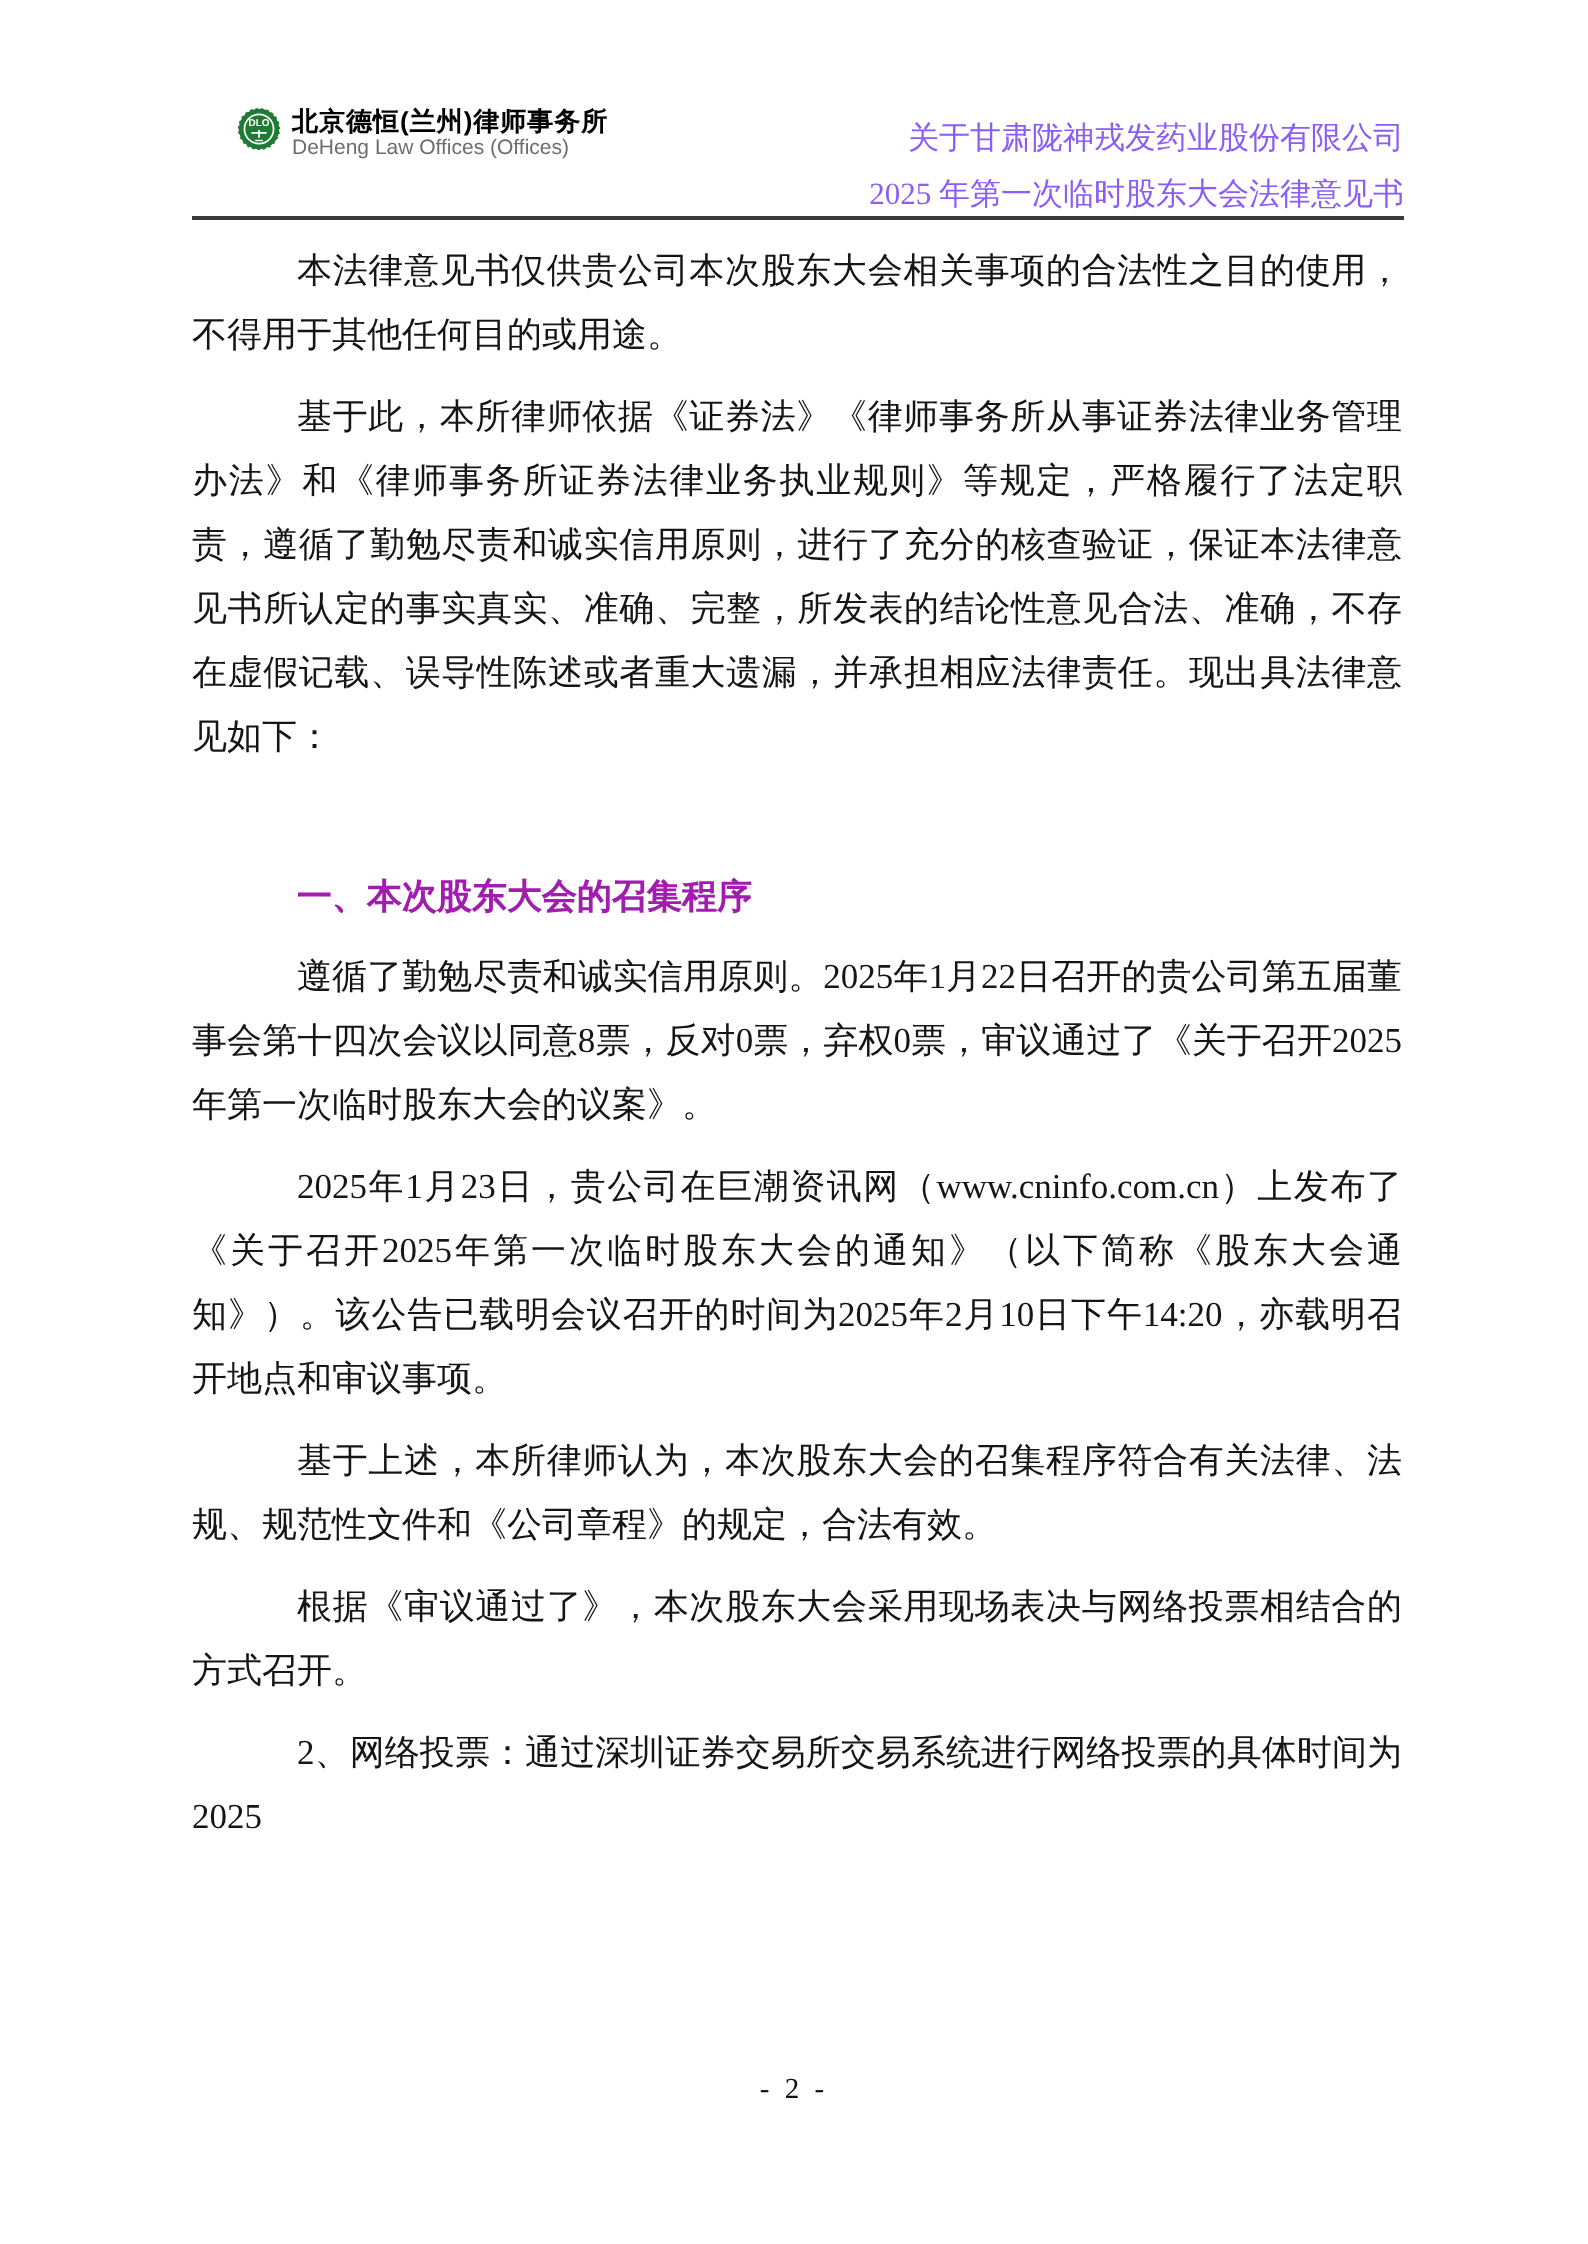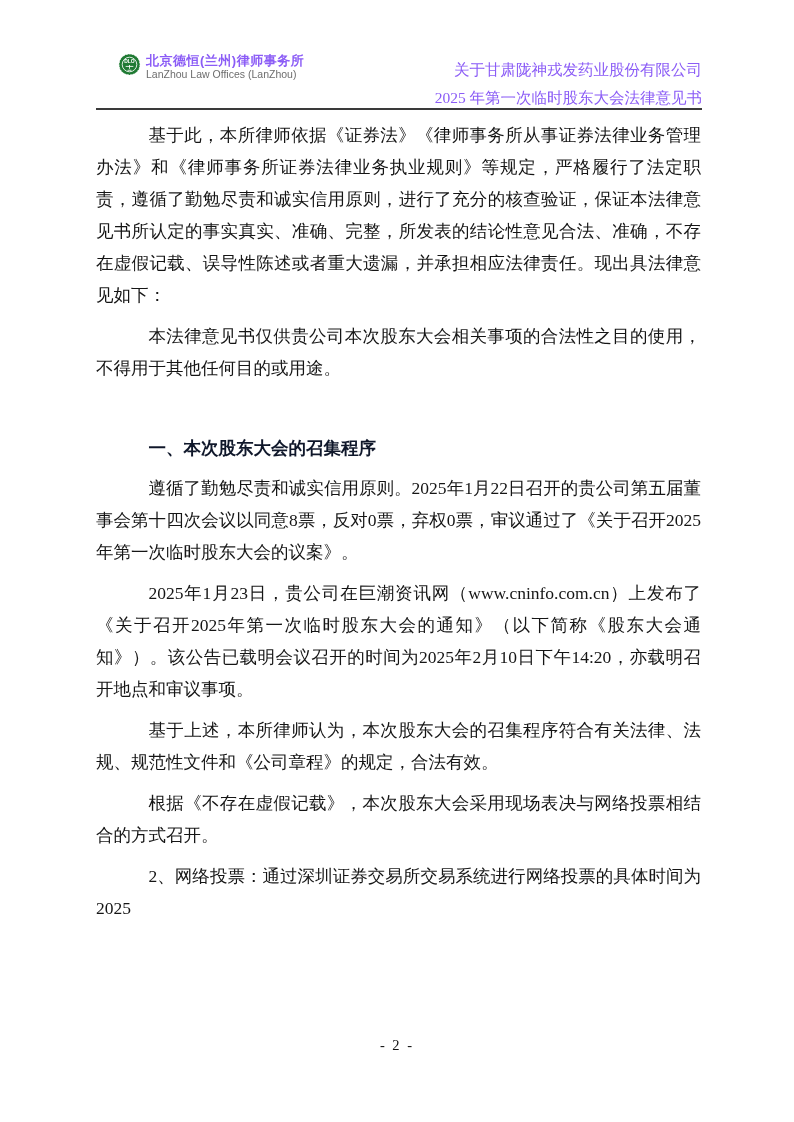--- a/index.html
+++ b/index.html
@@ -29,21 +29,21 @@
     margin-left: 22px;
     padding-top: 3px;
   }
   .logo-svg { display: block; }
   .firm-names { display: flex; flex-direction: column; }
   .firm-zh {
     font-family: "Liberation Sans", sans-serif;
     font-weight: bold;
     font-size: 13px;
     line-height: 15px;
-    color: #8b5cf6;
+    color: #000000;
     letter-spacing: 0.5px;
   }
   .firm-en {
     font-family: "Liberation Sans", sans-serif;
     font-size: 10.5px;
     line-height: 13px;
     color: #6d6d6d;
   }
   .header-right {
     text-align: right;
@@ -73,21 +73,21 @@
     margin: 0 0 9px 0;
     text-indent: 3em;
   }
   .heading {
     font-family: "Liberation Sans", sans-serif;
     font-weight: bold;
     font-size: 17.5px;
     line-height: 24px;
     margin: 52px 0 12px 0;
     text-indent: 3em;
-    color: #0f172a;
+    color: #a21caf;
   }
   
   .footer {
     position: absolute;
     bottom: 68px;
     left: 0;
     right: 0;
     text-align: center;
     font-size: 14.5px;
     color: #111111;
@@ -105,37 +105,37 @@
         <svg class="logo-svg" width="23" height="23" viewBox="0 0 24 24" aria-hidden="true">
           <circle cx="12" cy="12" r="11" fill="#1f7a33"></circle>
           <circle cx="12" cy="12" r="11" fill="none" stroke="#ffffff" stroke-width="1" stroke-dasharray="1.5,1.5"></circle>
           <circle cx="12" cy="12" r="7.6" fill="none" stroke="#ffffff" stroke-width="0.9"></circle>
           <text x="12" y="10.5" font-size="5.2" font-family="Liberation Sans, sans-serif" font-weight="bold" fill="#ffffff" text-anchor="middle">DLO</text>
           <path d="M8 14 h8 M12 12.5 v4 M10 18 h4" stroke="#ffffff" stroke-width="0.9" fill="none"></path>
         </svg>
       </span>
       <div class="firm-names">
         <span class="firm-zh">北京德恒(兰州)律师事务所</span>
-        <span class="firm-en">LanZhou Law Offices (LanZhou)</span>
+        <span class="firm-en">DeHeng Law Offices (Offices)</span>
       </div>
     </div>
     <div class="header-right">
       <div>关于甘肃陇神戎发药业股份有限公司</div>
       <div>2025 年第一次临时股东大会法律意见书</div>
     </div>
   </div>
 
   <div class="rule"></div>
 
   <div class="main">
+    <p class="para">本法律意见书仅供贵公司本次股东大会相关事项的合法性之目的使用，不得用于其他任何目的或用途。</p>
     <p class="para">基于此，本所律师依据《证券法》《律师事务所从事证券法律业务管理办法》和《律师事务所证券法律业务执业规则》等规定，严格履行了法定职责，遵循了勤勉尽责和诚实信用原则，进行了充分的核查验证，保证本法律意见书所认定的事实真实、准确、完整，所发表的结论性意见合法、准确，不存在虚假记载、误导性陈述或者重大遗漏，并承担相应法律责任。现出具法律意见如下：</p>
-    <p class="para">本法律意见书仅供贵公司本次股东大会相关事项的合法性之目的使用，不得用于其他任何目的或用途。</p>
     <p class="heading">一、本次股东大会的召集程序</p>
     <p class="para">遵循了勤勉尽责和诚实信用原则。2025年1月22日召开的贵公司第五届董事会第十四次会议以同意8票，反对0票，弃权0票，审议通过了《关于召开2025年第一次临时股东大会的议案》。</p>
     <p class="para">2025年1月23日，贵公司在巨潮资讯网（www.cninfo.com.cn）上发布了《关于召开2025年第一次临时股东大会的通知》（以下简称《股东大会通知》）。该公告已载明会议召开的时间为2025年2月10日下午14:20，亦载明召开地点和审议事项。</p>
     <p class="para">基于上述，本所律师认为，本次股东大会的召集程序符合有关法律、法规、规范性文件和《公司章程》的规定，合法有效。</p>
-    <p class="para">根据《不存在虚假记载》，本次股东大会采用现场表决与网络投票相结合的方式召开。</p>
+    <p class="para">根据《审议通过了》，本次股东大会采用现场表决与网络投票相结合的方式召开。</p>
     <p class="para">2、网络投票：通过深圳证券交易所交易系统进行网络投票的具体时间为2025</p>
   </div>
 
   <div class="footer">- 2 -</div>
 
 </div>
 
 </body></html>

